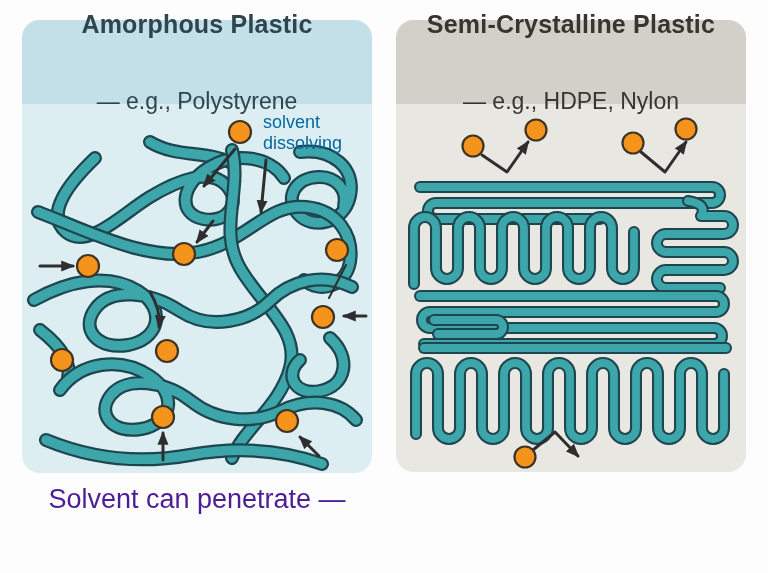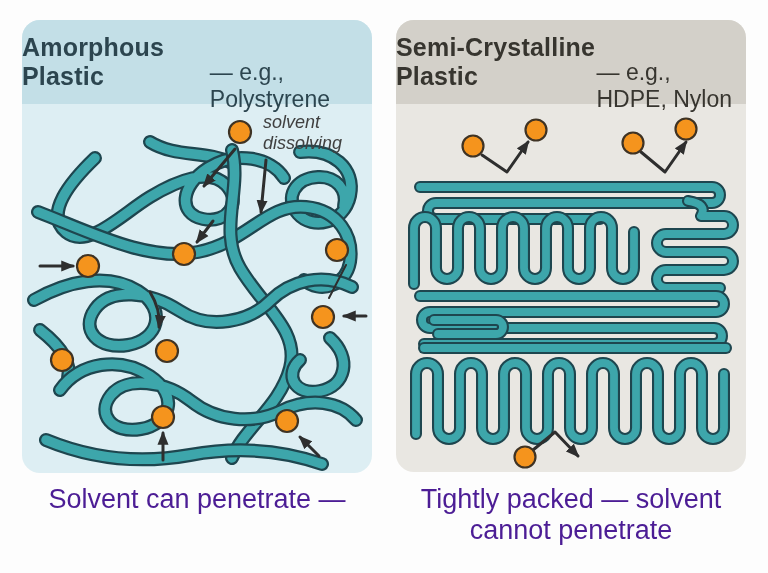--- a/index.html
+++ b/index.html
@@ -9,35 +9,35 @@
     --left-header-bg:#c3dfe7; --left-body-bg:#ddeef3;
     --right-header-bg:#d3d0c9; --right-body-bg:#e9e7e2;
   }
   html,body{margin:0;padding:0;}
   body{font-family:"Liberation Sans","DejaVu Sans",sans-serif;background:#ffffff;}
   .stage{position:relative;width:768px;height:573px;background:#fdfdfd;overflow:hidden;}
   .panel{position:absolute;top:20px;width:350px;height:453px;border-radius:18px;}
   .panel.left{left:22px;background:var(--left-body-bg);}
   .panel.right{left:396px;background:var(--right-body-bg);height:452px;}
   .panel-header{position:absolute;top:0;left:0;right:0;height:84px;border-radius:18px 18px 0 0;
-    display:flex;align-items:center;justify-content:center;gap:1px;}
+    display:flex;flex-direction:column;align-items:center;justify-content:center;gap:1px;}
   .panel.left .panel-header{background:var(--left-header-bg);color:#2c454f;}
   .panel.right .panel-header{background:var(--right-header-bg);color:#37352f;}
   .panel-title{font-size:25px;font-weight:700;letter-spacing:.2px;}
   .panel-subtitle{font-size:23px;font-weight:400;margin-top:48px;}
   svg.scene{position:absolute;left:0;top:0;pointer-events:none;}
   .o{fill:none;stroke:var(--chain-outline);stroke-linecap:round;stroke-linejoin:round;}
   .i{fill:none;stroke:var(--chain-fill);stroke-linecap:round;stroke-linejoin:round;}
   .gl .o{stroke-width:14px;} .gl .i{stroke-width:9.5px;}
   .gr .o{stroke-width:12px;} .gr .i{stroke-width:7.8px;}
   .dot{fill:var(--solvent-orange);stroke:var(--solvent-outline);stroke-width:2.2px;}
   .arrow{fill:none;stroke:var(--arrow);stroke-width:3px;stroke-linecap:round;stroke-linejoin:round;}
   .leader{fill:none;stroke:var(--arrow);stroke-width:2px;stroke-linecap:round;}
   #ah path{fill:var(--arrow,#2e2e2e);}
-  .solvent-label{position:absolute;left:263px;top:112px;font-size:18px;line-height:21px;color:#404040;font-style:italic;}
+  .solvent-label{position:absolute;left:263px;top:112px;font-size:18px;line-height:21px;color:#0369a1;}
   .caption{position:absolute;top:484px;width:350px;text-align:center;font-size:27px;line-height:31px;color:#4c1d95;}
   .caption.cl{left:22px;} .caption.cr{left:396px;}
 </style>
 </head>
 <body>
 
 <div class="stage">
 
   <div class="panel left">
     <div class="panel-header">
@@ -192,18 +192,14 @@
 
   <div class="solvent-label">
     <div>solvent</div>
     <div>dissolving</div>
   </div>
 
   <div class="caption cl">
     <div>Solvent can penetrate —</div>
   </div>
 
-  <div class="caption cr">
-    <div>Tightly packed — solvent</div>
-    <div>cannot penetrate</div>
-  </div>
 
 </div>
 
 </body></html>

